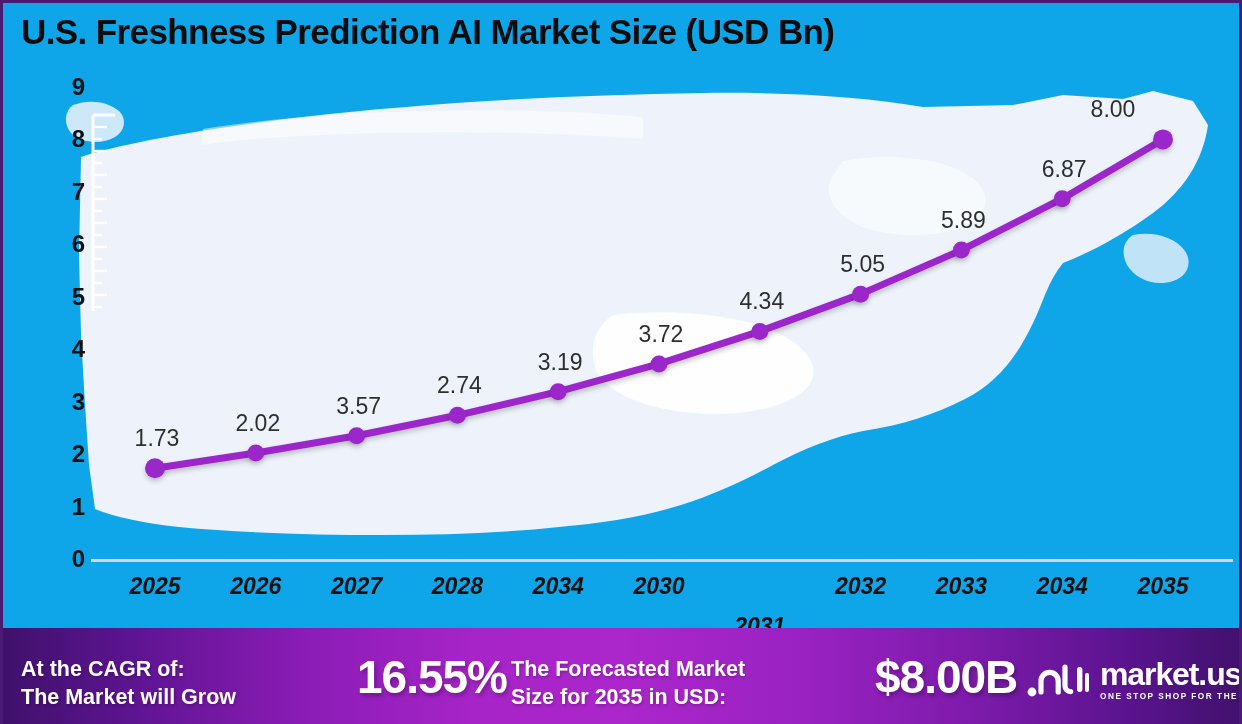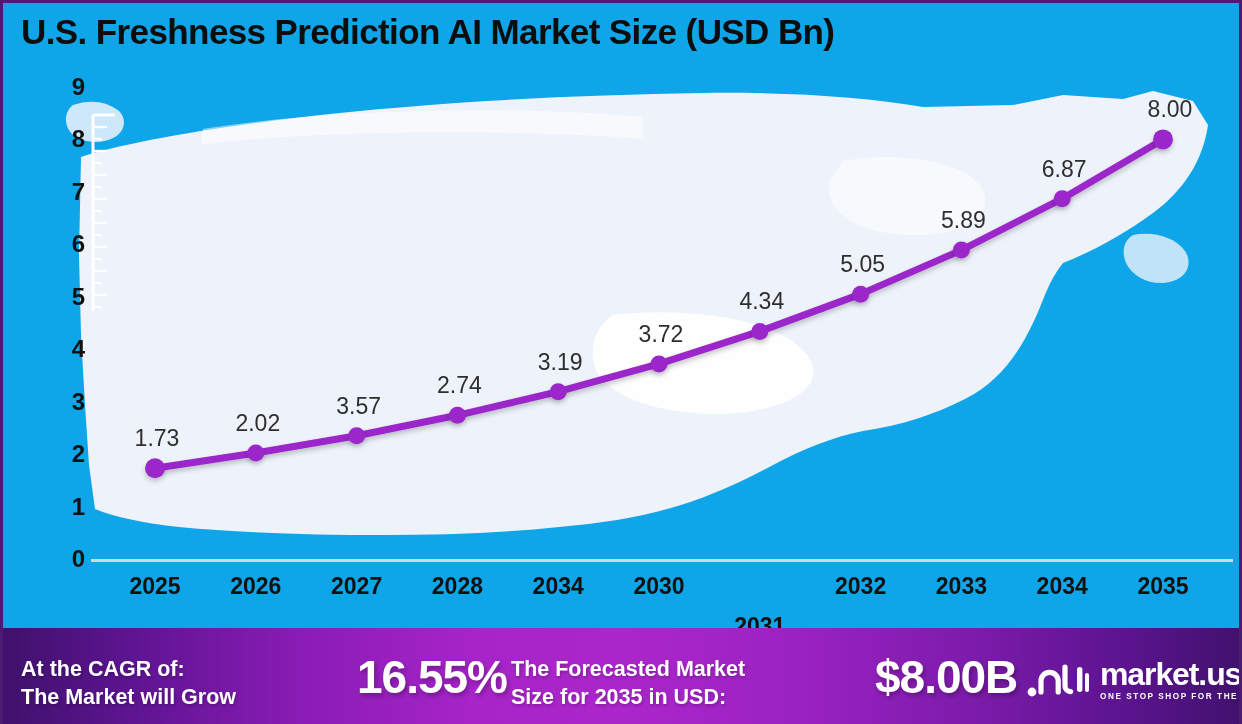--- a/index.html
+++ b/index.html
@@ -94,20 +94,21 @@
     transform: translateY(-50%);
   }
 
   #x-labels {
     position: absolute;
     left: 0;
     top: 508px;
     width: 1236px;
     height: 44px;
     z-index: 4;
+    font-style: italic;
   }
   .x-tick {
     position: absolute;
     font-size: 23px;
     font-weight: 700;
     color: #111111;
     transform: translateX(-50%);
     white-space: nowrap;
   }
 
@@ -326,21 +327,21 @@
   <div class="point-label" style="left: 154px; top: 387.271px;">1.73</div>
       <div class="point-label" style="left: 254.8px; top: 372.062px;">2.02</div>
       <div class="point-label" style="left: 355.6px; top: 354.756px;">3.57</div>
       <div class="point-label" style="left: 456.4px; top: 334.302px;">2.74</div>
       <div class="point-label" style="left: 557.2px; top: 310.702px;">3.19</div>
       <div class="point-label" style="left: 658px; top: 282.907px;">3.72</div>
       <div class="point-label" style="left: 758.8px; top: 250.391px;">4.34</div>
       <div class="point-label" style="left: 859.6px; top: 213.156px;">5.05</div>
       <div class="point-label" style="left: 960.4px; top: 169.102px;">5.89</div>
       <div class="point-label" style="left: 1061.2px; top: 117.707px;">6.87</div>
-      <div class="point-label" style="left: 1167px; top: 58.4444px;">8.00</div>
+      <div class="point-label" style="left: 1110px; top: 58.4444px;">8.00</div>
     </div>
 
   <div id="banner">
 
     <div id="cagr-caption" class="banner-caption">
       <div>At the CAGR of:</div>
       <div>The Market will Grow</div>
     </div>
 
     <div id="cagr-value" class="banner-stat">16.55%</div>

